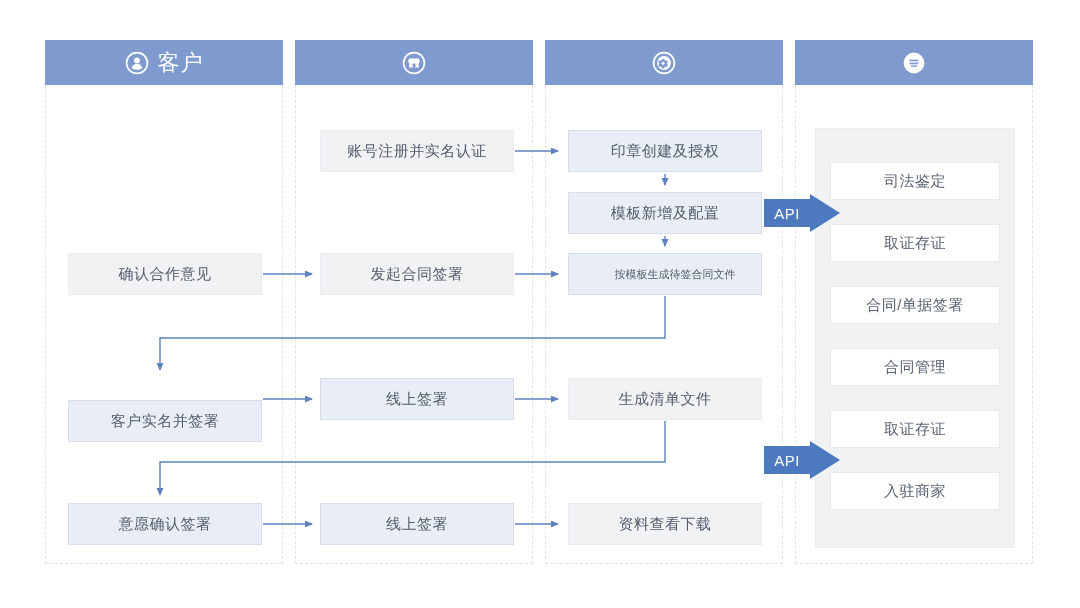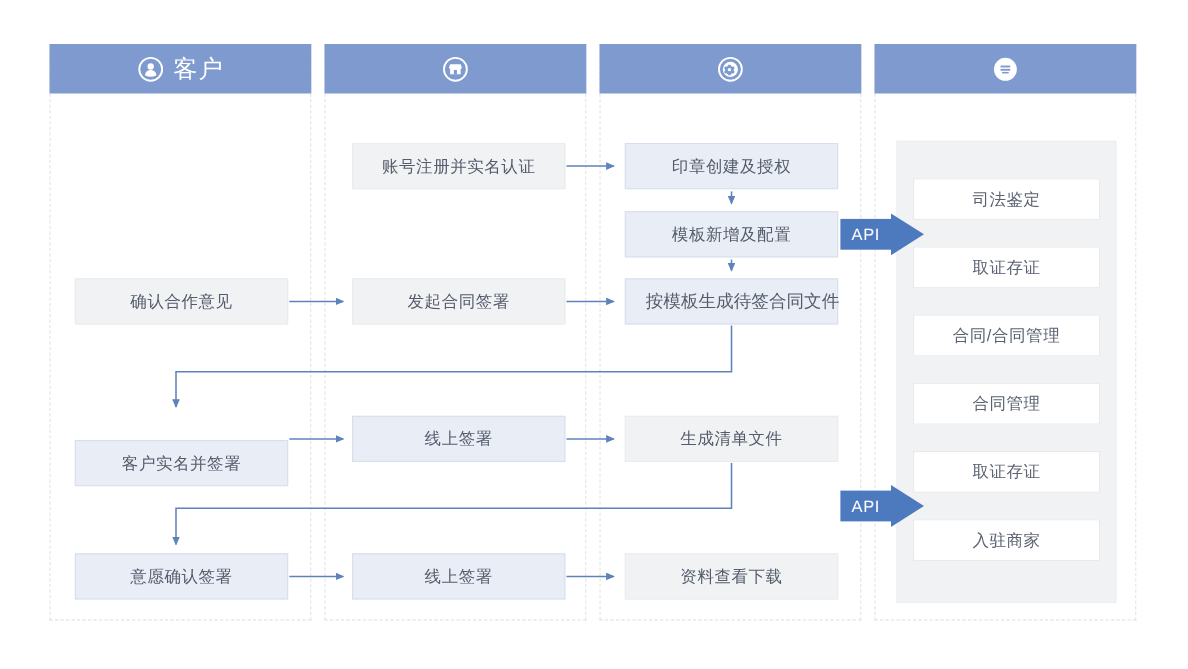--- a/index.html
+++ b/index.html
@@ -33,21 +33,21 @@
   }
   .lane-header svg{display:block;}
   .flow-box{
     position:absolute;width:194px;height:42px;box-sizing:border-box;
     display:flex;align-items:center;justify-content:center;
     font-size:15px;color:var(--box-text);letter-spacing:0.5px;
     white-space:nowrap;
   }
   .flow-box.blue{background:var(--box-blue);border:1px solid var(--box-blue-border);text-align:center;}
   .flow-box.gray{background:var(--box-gray);border:1px solid var(--box-gray-border);}
-  .flow-box.long{font-size:16px;letter-spacing:0;padding-left:20px;}
+  .flow-box.long{font-size:11px;letter-spacing:0;padding-left:20px;}
   .panel{
     position:absolute;left:815px;top:128px;width:200px;height:420px;
     background:var(--panel-gray);border:1px solid #ECEDEF;box-sizing:border-box;
   }
   .service-box{
     position:absolute;left:830px;width:170px;height:38px;box-sizing:border-box;
     background:#fff;border:1px solid #E9EAEC;
     display:flex;align-items:center;justify-content:center;
     font-size:15px;color:#5A6372;letter-spacing:0.5px;
   }
@@ -126,21 +126,21 @@
 <div class="flow-box blue" style="left:68px;top:400px">客户实名并签署</div>
 <div class="flow-box blue" style="left:320px;top:378px">线上签署</div>
 <div class="flow-box gray" style="left:568px;top:378px">生成清单文件</div>
 <div class="flow-box blue" style="left:68px;top:503px">意愿确认签署</div>
 <div class="flow-box blue" style="left:320px;top:503px">线上签署</div>
 <div class="flow-box gray" style="left:568px;top:503px">资料查看下载</div>
 
 <div class="panel"></div>
 <div class="service-box" style="top:162px">司法鉴定</div>
 <div class="service-box" style="top:224px">取证存证</div>
-<div class="service-box" style="top:286px">合同/合同管理</div>
+<div class="service-box" style="top:286px">合同/单据签署</div>
 <div class="service-box" style="top:348px">合同管理</div>
 <div class="service-box" style="top:410px">取证存证</div>
 <div class="service-box" style="top:472px">入驻商家</div>
 
 <svg class="connectors" width="1080" height="608">
   <defs>
     <marker id="ah" markerWidth="9" markerHeight="8" refX="7" refY="3.5" orient="auto" markerUnits="userSpaceOnUse">
       <path d="M0,0 L8,3.5 L0,7 Z" fill="var(--arrow-blue)"></path>
     </marker>
   </defs>

